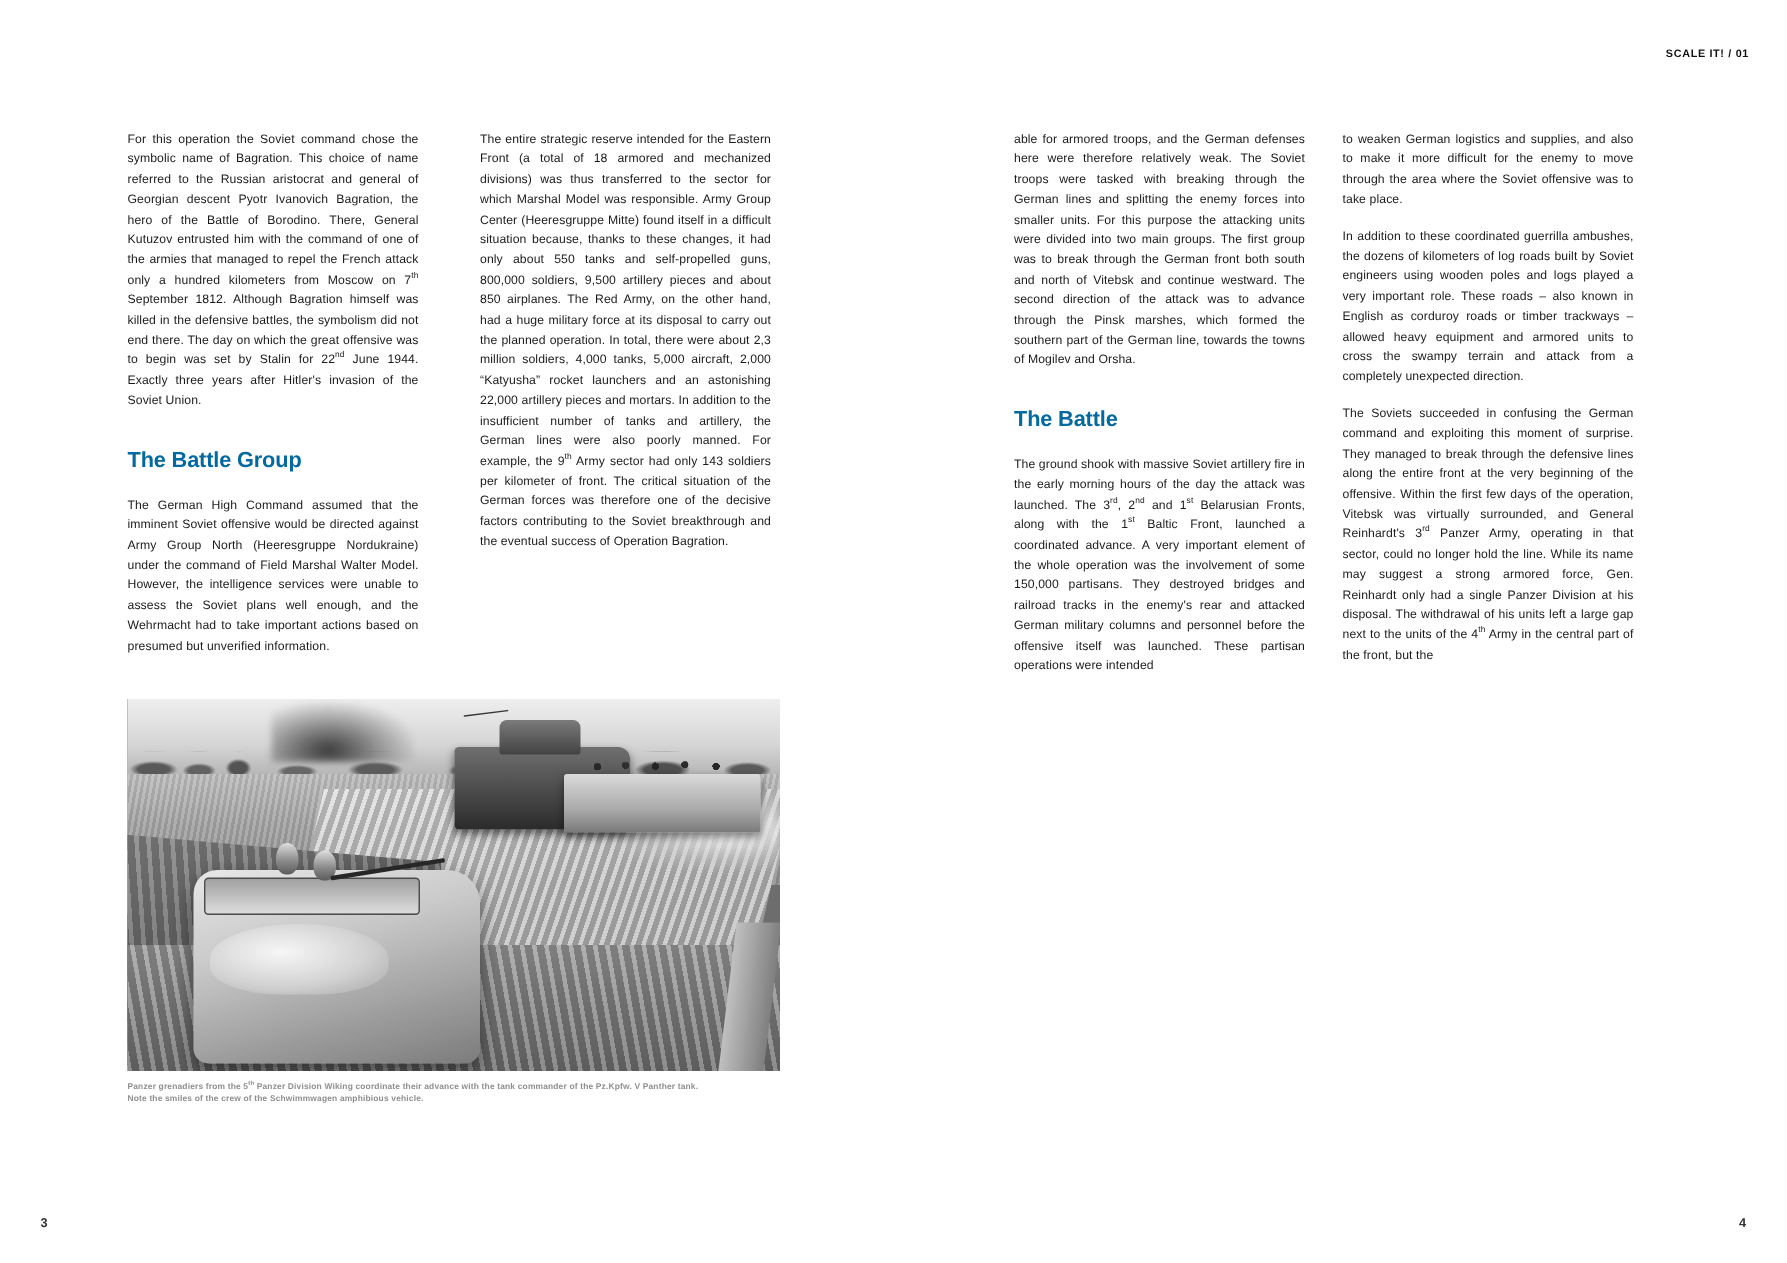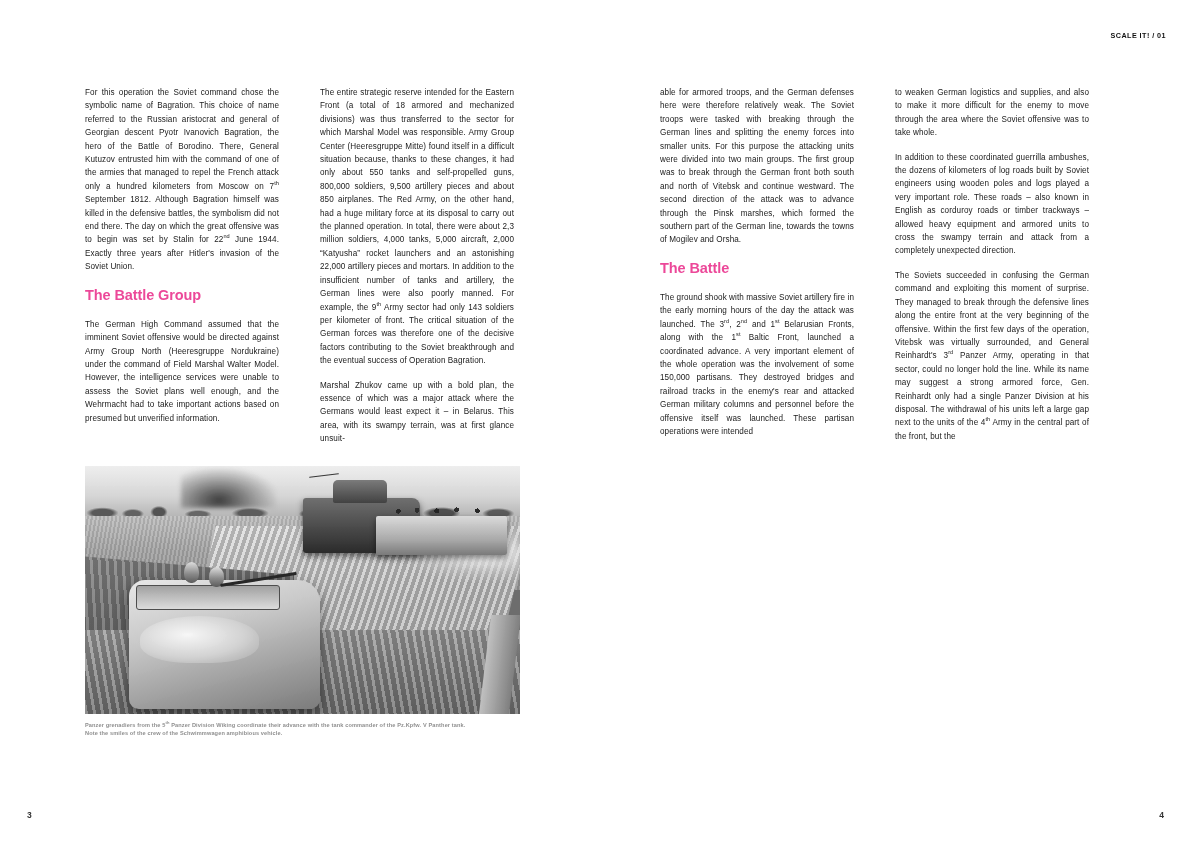--- a/index.html
+++ b/index.html
@@ -55,42 +55,42 @@
   .page-right { left: 596px; }
 
   
   .col {
     position: absolute;
     top: 86px;
     width: 194px;
   }
   .col-a { left: 85px; }
   .col-b { left: 320px; }
-  .page-right .col-a { left: 64px; }
+  .page-right .col-a { left: 80px; }
   .page-right .col-b { left: 299px; }
 
   .col p {
     margin: 0 0 11px 0;
     font-size: 8.15px;
     line-height: 13.4px;
     text-align: justify;
     text-justify: inter-word;
     letter-spacing: 0.08px;
     color: #1a1a1a;
     hyphens: manual;
   }
   .col p:last-child { margin-bottom: 0; }
 
   .col h2 {
-    margin: 13px 0 14px 0;
+    margin: 25px 0 14px 0;
     font-size: 14.5px;
     line-height: 17px;
     font-weight: bold;
     letter-spacing: -0.1px;
-    color: #ec4899;
+    color: #0369a1;
   }
 
   sup {
     font-size: 5.6px;
     vertical-align: super;
     line-height: 0;
   }
 
   
   .photo-block { position: absolute; }
@@ -252,21 +252,20 @@
   <div class="page page-left">
 
     <div class="col col-a">
       <p>For this operation the Soviet command chose the symbolic name of Bagration. This choice of name referred to the Russian aristocrat and general of Georgian descent Pyotr Ivanovich Bagration, the hero of the Battle of Borodino. There, General Kutuzov entrusted him with the command of one of the armies that managed to repel the French attack only a hundred kilometers from Moscow on 7<sup>th</sup> September 1812. Although Bagration himself was killed in the defensive battles, the symbolism did not end there. The day on which the great offensive was to begin was set by Stalin for 22<sup>nd</sup> June 1944. Exactly three years after Hitler's invasion of the Soviet Union.</p>
       <h2>The Battle Group</h2>
       <p>The German High Command assumed that the imminent Soviet offensive would be directed against Army Group North (Heeresgruppe Nordukraine) under the command of Field Marshal Walter Model. However, the intelligence services were unable to assess the Soviet plans well enough, and the Wehrmacht had to take important actions based on presumed but unverified information.</p>
     </div>
 
     <div class="col col-b">
       <p>The entire strategic reserve intended for the Eastern Front (a total of 18 armored and mechanized divisions) was thus transferred to the sector for which Marshal Model was responsible. Army Group Center (Heeresgruppe Mitte) found itself in a difficult situation because, thanks to these changes, it had only about 550 tanks and self-propelled guns, 800,000 soldiers, 9,500 artillery pieces and about 850 airplanes. The Red Army, on the other hand, had a huge military force at its disposal to carry out the planned operation. In total, there were about 2,3 million soldiers, 4,000 tanks, 5,000 aircraft, 2,000 “Katyusha” rocket launchers and an astonishing 22,000 artillery pieces and mortars. In addition to the insufficient number of tanks and artillery, the German lines were also poorly manned. For example, the 9<sup>th</sup> Army sector had only 143 soldiers per kilometer of front. The critical situation of the German forces was therefore one of the decisive factors contributing to the Soviet breakthrough and the eventual success of Operation Bagration.</p>
-      <p>Marshal Zhukov came up with a bold plan, the essence of which was a major attack where the Germans would least expect it – in Belarus. This area, with its swampy terrain, was at first glance unsuit-</p>
     </div>
 
     <div class="photo-block photo-left">
       <div class="photo">
         <div class="ph1-sky"></div>
         <div class="ph1-smoke"></div>
         <div class="ph1-treeline"></div>
         <div class="ph1-field"></div>
         <div class="ph1-road"></div>
         <div class="ph1-ditch"></div>
@@ -296,21 +295,21 @@
 
   <div class="page page-right">
 
     <div class="col col-a">
       <p>able for armored troops, and the German defenses here were therefore relatively weak. The Soviet troops were tasked with breaking through the German lines and splitting the enemy forces into smaller units. For this purpose the attacking units were divided into two main groups. The first group was to break through the German front both south and north of Vitebsk and continue westward. The second direction of the attack was to advance through the Pinsk marshes, which formed the southern part of the German line, towards the towns of Mogilev and Orsha.</p>
       <h2>The Battle</h2>
       <p>The ground shook with massive Soviet artillery fire in the early morning hours of the day the attack was launched. The 3<sup>rd</sup>, 2<sup>nd</sup> and 1<sup>st</sup> Belarusian Fronts, along with the 1<sup>st</sup> Baltic Front, launched a coordinated advance. A very important element of the whole operation was the involvement of some 150,000 partisans. They destroyed bridges and railroad tracks in the enemy's rear and attacked German military columns and personnel before the offensive itself was launched. These partisan operations were intended</p>
     </div>
 
     <div class="col col-b">
-      <p>to weaken German logistics and supplies, and also to make it more difficult for the enemy to move through the area where the Soviet offensive was to take whole.</p>
+      <p>to weaken German logistics and supplies, and also to make it more difficult for the enemy to move through the area where the Soviet offensive was to take place.</p>
       <p>In addition to these coordinated guerrilla ambushes, the dozens of kilometers of log roads built by Soviet engineers using wooden poles and logs played a very important role. These roads – also known in English as corduroy roads or timber trackways – allowed heavy equipment and armored units to cross the swampy terrain and attack from a completely unexpected direction.</p>
       <p>The Soviets succeeded in confusing the German command and exploiting this moment of surprise. They managed to break through the defensive lines along the entire front at the very beginning of the offensive. Within the first few days of the operation, Vitebsk was virtually surrounded, and General Reinhardt's 3<sup>rd</sup> Panzer Army, operating in that sector, could no longer hold the line. While its name may suggest a strong armored force, Gen. Reinhardt only had a single Panzer Division at his disposal. The withdrawal of his units left a large gap next to the units of the 4<sup>th</sup> Army in the central part of the front, but the</p>
     </div>
 
     <div class="folio folio-right">4</div>
   </div>
 
 </div>
 
 </body></html>

